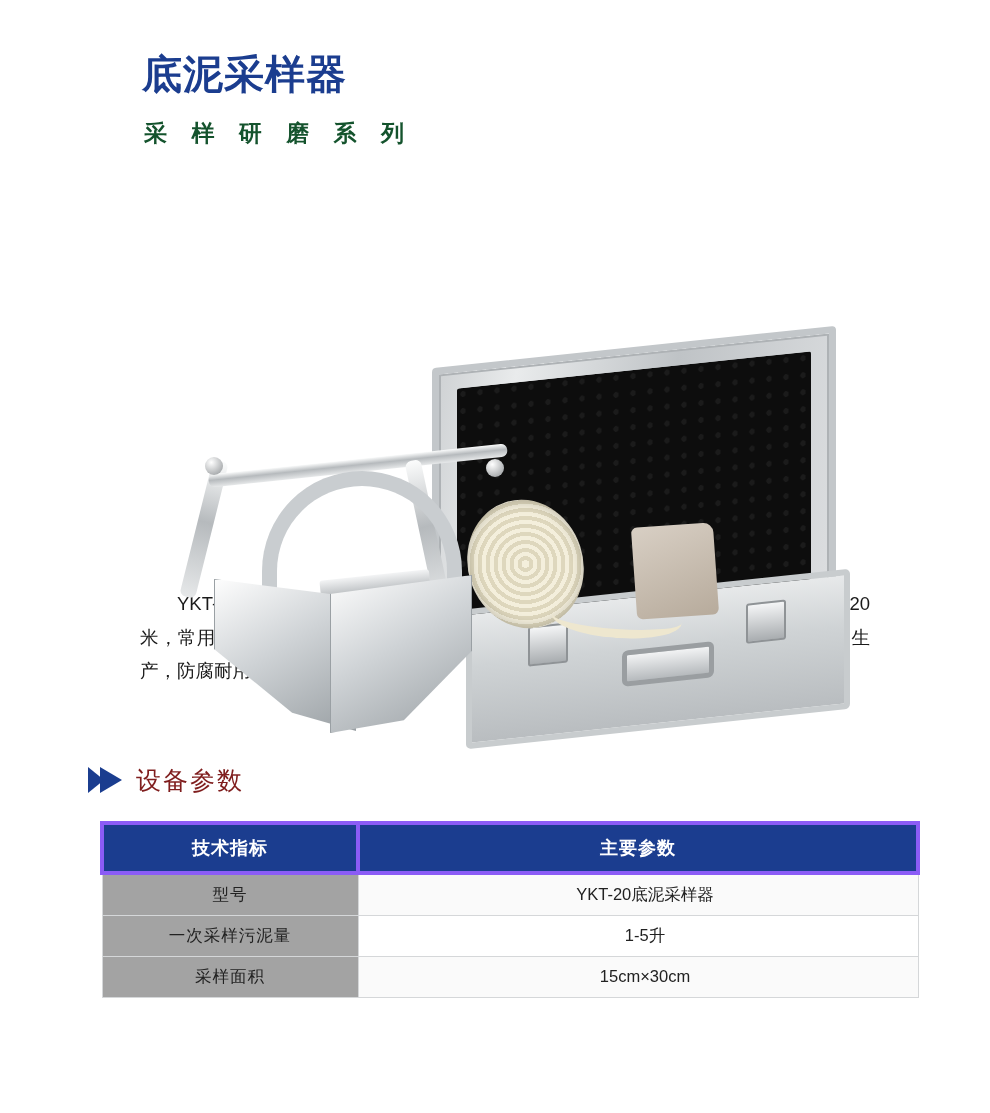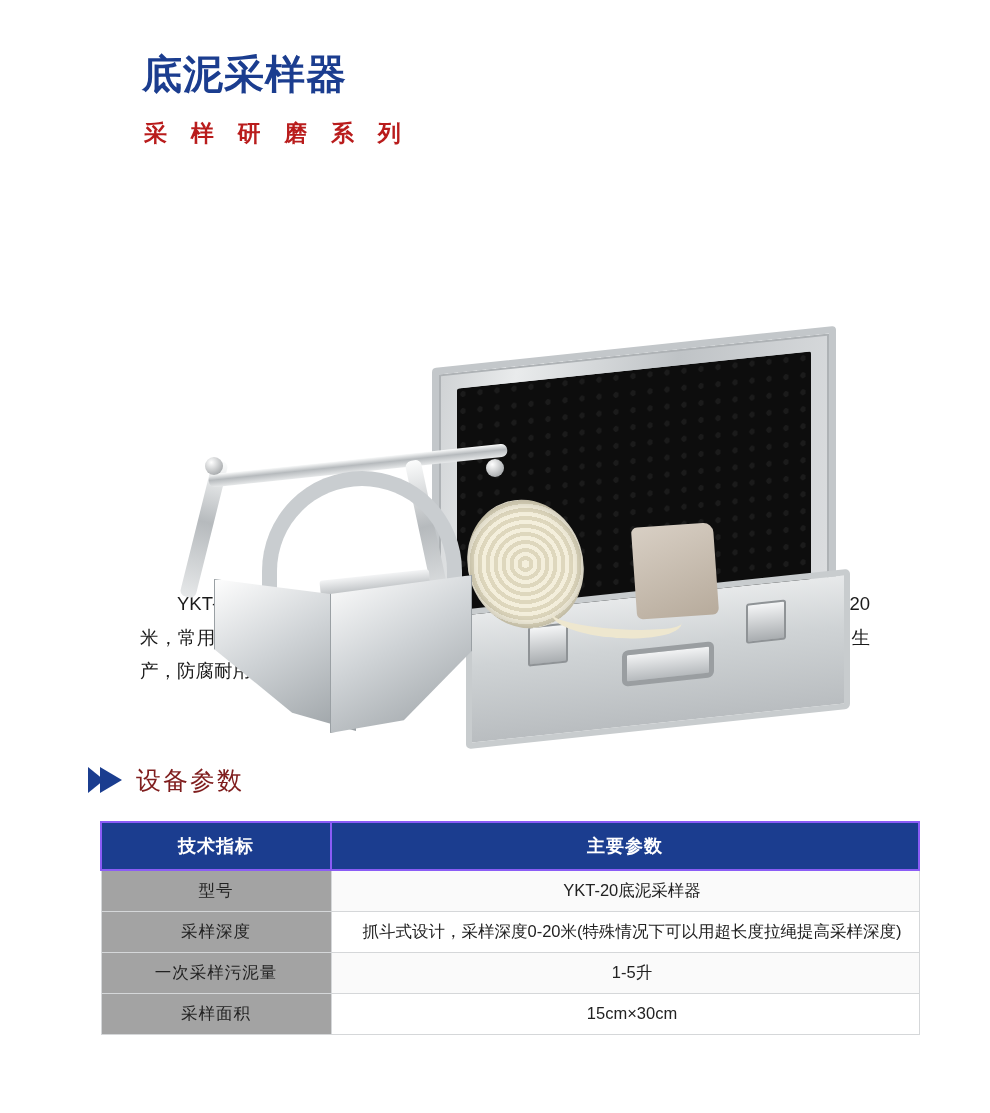--- a/index.html
+++ b/index.html
@@ -25,24 +25,23 @@
     font-size: 40px;
     font-weight: bold;
     color: #1b3d8f;
     letter-spacing: 1px;
     line-height: 1.1;
     margin: 0;
   }
   .sub-title {
     font-size: 23px;
     font-weight: bold;
-    color: #b91c1c;
+    color: #14532d;
     letter-spacing: 9px;
     margin: 22px 0 0 2px;
-    font-family: Liberation Serif, serif;
   }
 
   
   .product-figure {
     position: relative;
     width: 990px;
     height: 400px;
     margin-top: 10px;
   }
   .stage {
@@ -235,22 +234,22 @@
     width: 820px;
     margin: 24px 0 0 100px;
     border-collapse: collapse;
     font-size: 16.5px;
   }
   .spec-table th {
     background: #1b3d8f;
     color: #ffffff;
     font-weight: bold;
     font-size: 18px;
-    padding: 11px 0;
-    border: 2px solid #8b5cf6;
+    padding: 11px 12px;
+    border: 4px solid #8b5cf6;
     letter-spacing: 1px;
   }
   .spec-table th.col-label { width: 228px; }
   .spec-table td {
     border: 1px solid #d5d7d9;
     padding: 9px 0;
     color: #222;
   }
   .spec-table td.cell-label {
     background: #a3a3a3;
@@ -313,24 +312,20 @@
       <th class="col-label">技术指标</th>
       <th>主要参数</th>
     </tr>
   </thead>
   <tbody>
     <tr>
       <td class="cell-label">型号</td>
       <td class="cell-value">YKT-20底泥采样器</td>
     </tr>
     <tr>
-      <td class="cell-label">采样深度</td>
-      <td class="cell-value">抓斗式设计，采样深度0-20米(特殊情况下可以用超长度拉绳提高采样深度)</td>
-    </tr>
-    <tr>
       <td class="cell-label">一次采样污泥量</td>
       <td class="cell-value">1-5升</td>
     </tr>
     <tr>
       <td class="cell-label">采样面积</td>
       <td class="cell-value">15cm×30cm</td>
     </tr>
   </tbody>
 </table>
 

